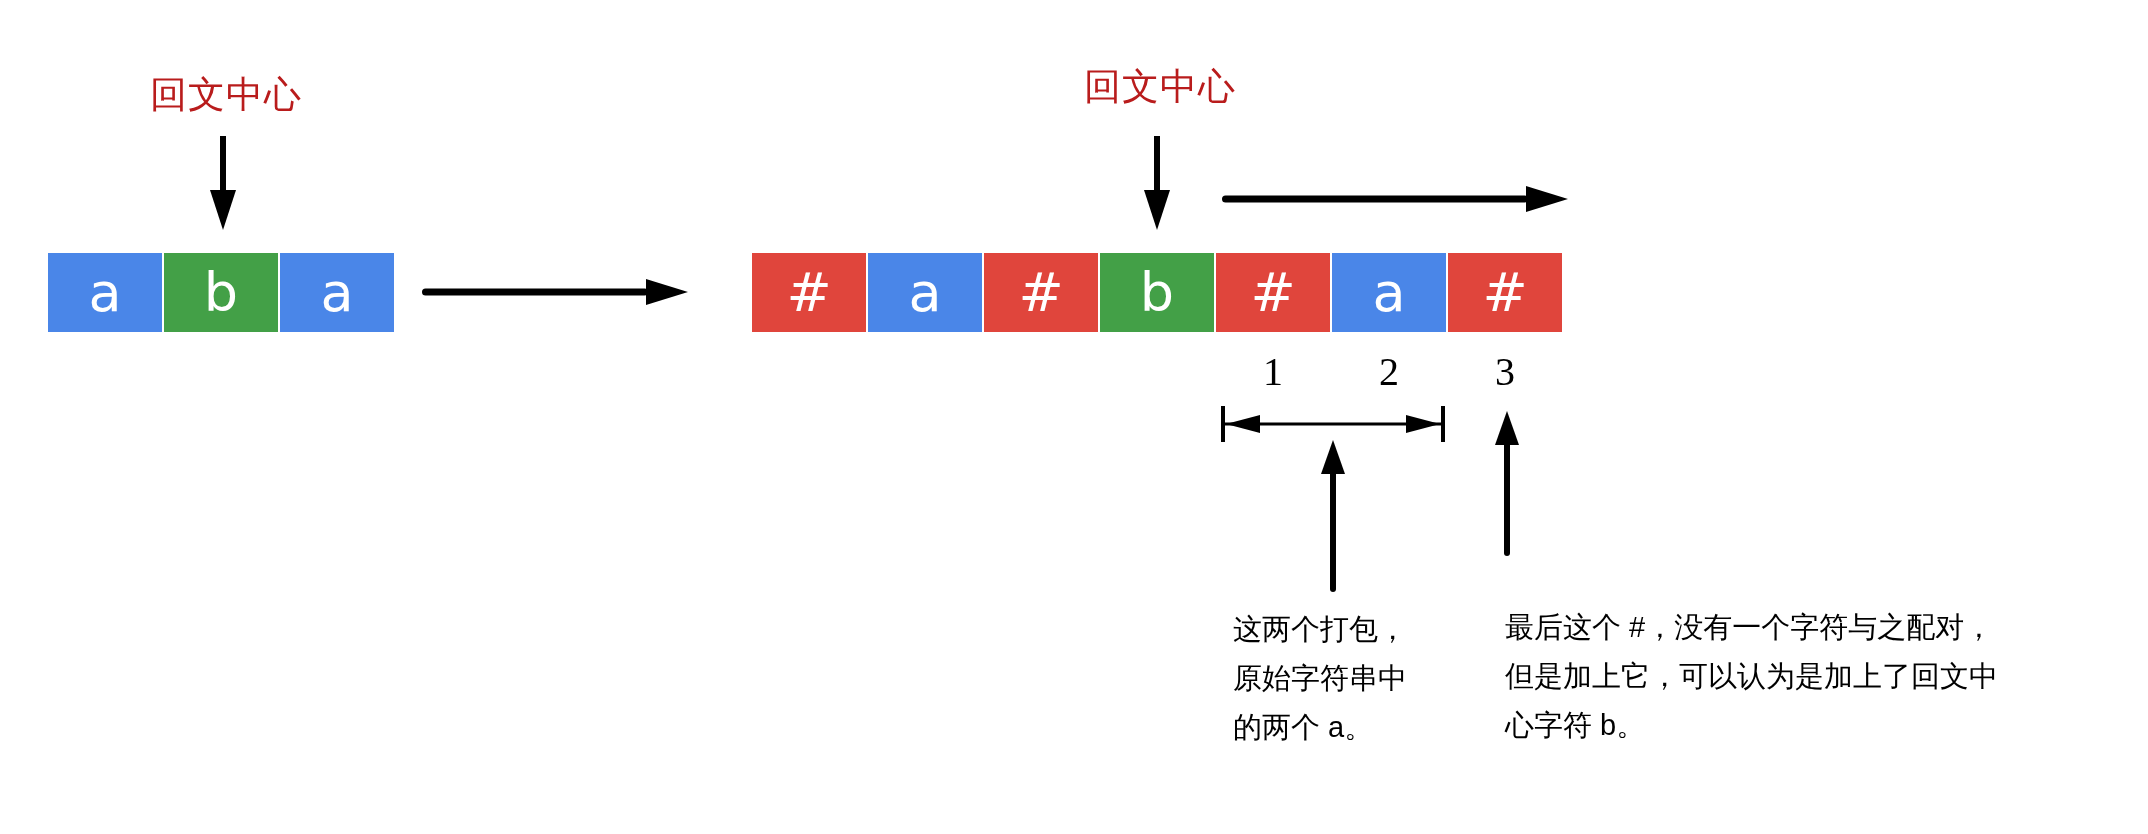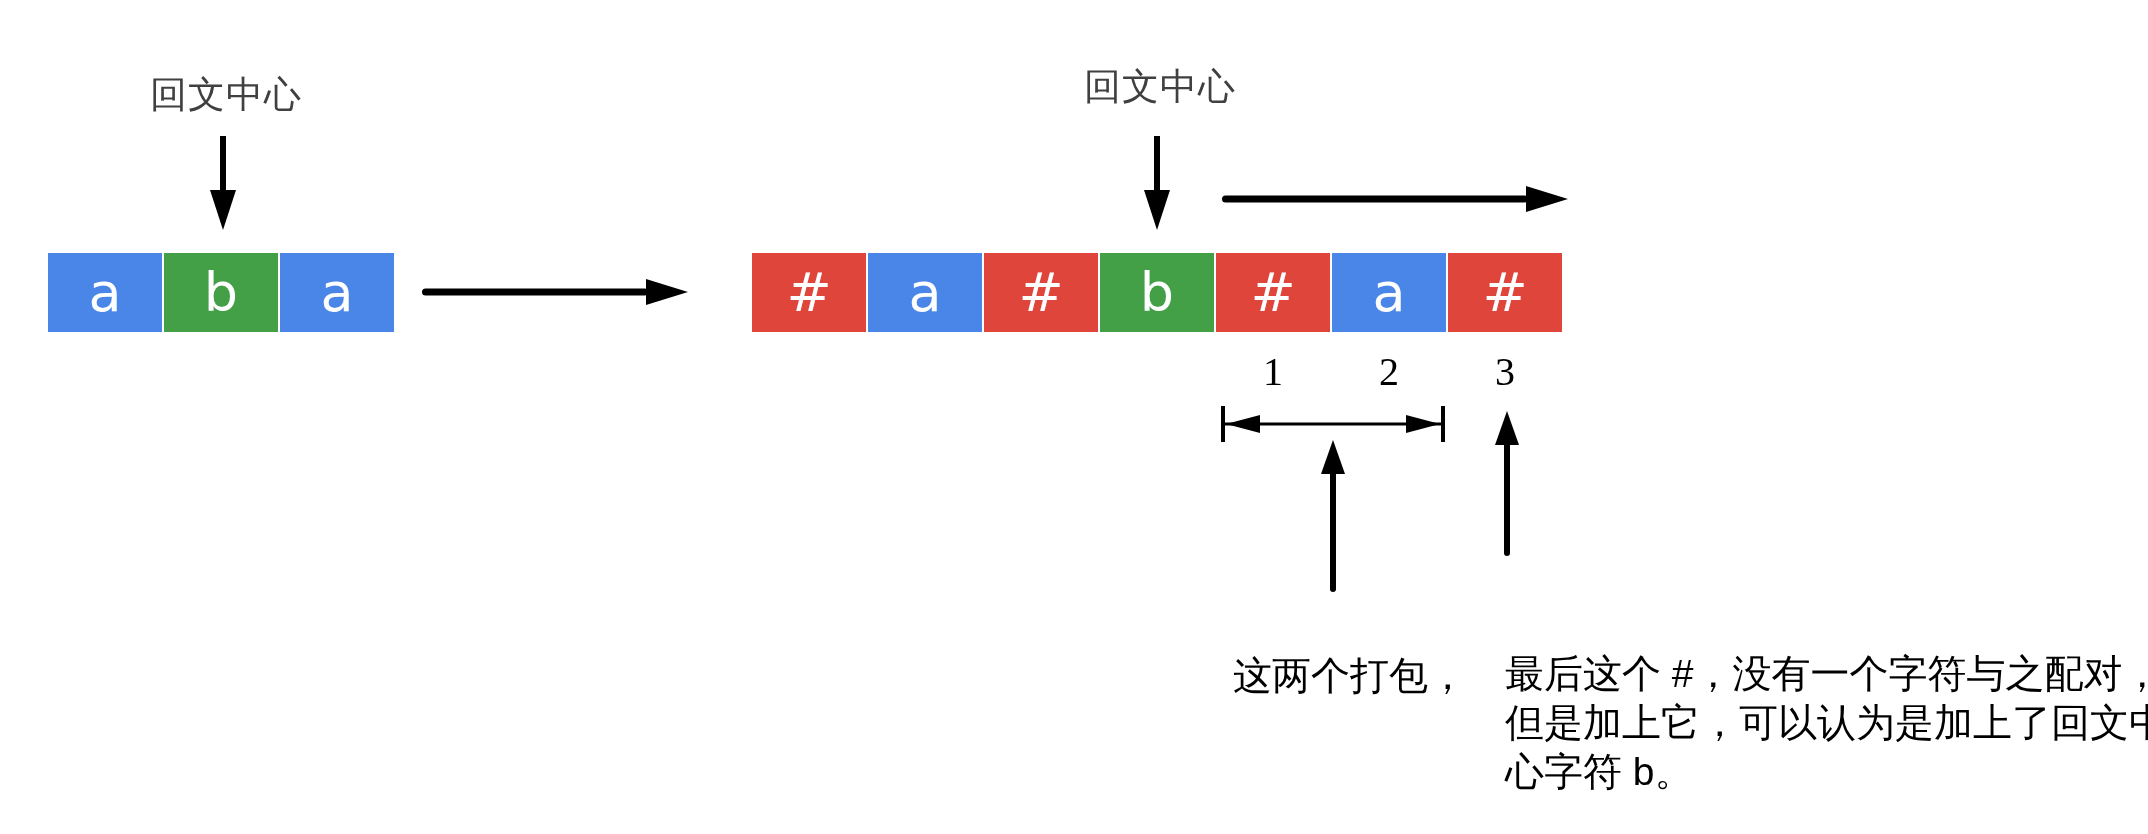--- a/index.html
+++ b/index.html
@@ -1,35 +1,35 @@
 <!DOCTYPE html>
 <html lang="zh"><head>
 <meta charset="utf-8">
 <style>
   html,body{margin:0;padding:0;background:#ffffff;}
   body{font-family:"Liberation Sans","DejaVu Sans",sans-serif;}
   .canvas{position:relative;width:2148px;height:834px;background:#ffffff;overflow:hidden;}
   .abs{position:absolute;}
   .center-label{
-    width:220px;text-align:center;font-size:37px;color:#404040;
+    width:220px;text-align:center;font-size:37px;color:#b91c1c;
     letter-spacing:1px;white-space:nowrap;
   }
   .cell-row{display:flex;gap:2px;}
   .cell{
     width:114px;height:79px;display:flex;align-items:center;justify-content:center;
     font-family:"DejaVu Sans","Liberation Sans",sans-serif;
     font-size:54px;line-height:1;color:#fff;
   }
   .index-label{
     width:80px;text-align:center;
     font-family:"Liberation Serif","DejaVu Serif",serif;
     font-size:40px;color:#000;
   }
   .note{
-    font-size:39px;line-height:49px;color:#000;white-space:nowrap;margin-top:46px;
+    font-size:29px;line-height:49px;color:#000;white-space:nowrap;
   }
   svg{display:block;}
   .arrow-fill{fill:#000;}
 </style>
 </head>
 <body>
 
 <div class="canvas">
 
   <div class="abs center-label" style="left:116px;top:70px;">回文中心</div>
@@ -89,20 +89,22 @@
     <rect class="arrow-fill" x="11" y="30" width="6" height="122" rx="3"></rect>
   </svg>
 
   <svg class="abs" style="left:1493px;top:411px;" width="28" height="145" viewBox="0 0 28 145">
     <polygon class="arrow-fill" points="14,0 2,34 26,34"></polygon>
     <rect class="arrow-fill" x="11" y="30" width="6" height="115" rx="3"></rect>
   </svg>
 
   <div class="abs note" style="left:1233px;top:605px;">
     <div>这两个打包，</div>
+    <div>原始字符串中</div>
+    <div>的两个 a。</div>
   </div>
 
   <div class="abs note" style="left:1505px;top:603px;">
     <div>最后这个 #，没有一个字符与之配对，</div>
     <div>但是加上它，可以认为是加上了回文中</div>
     <div>心字符 b。</div>
   </div>
 
 </div>
 

